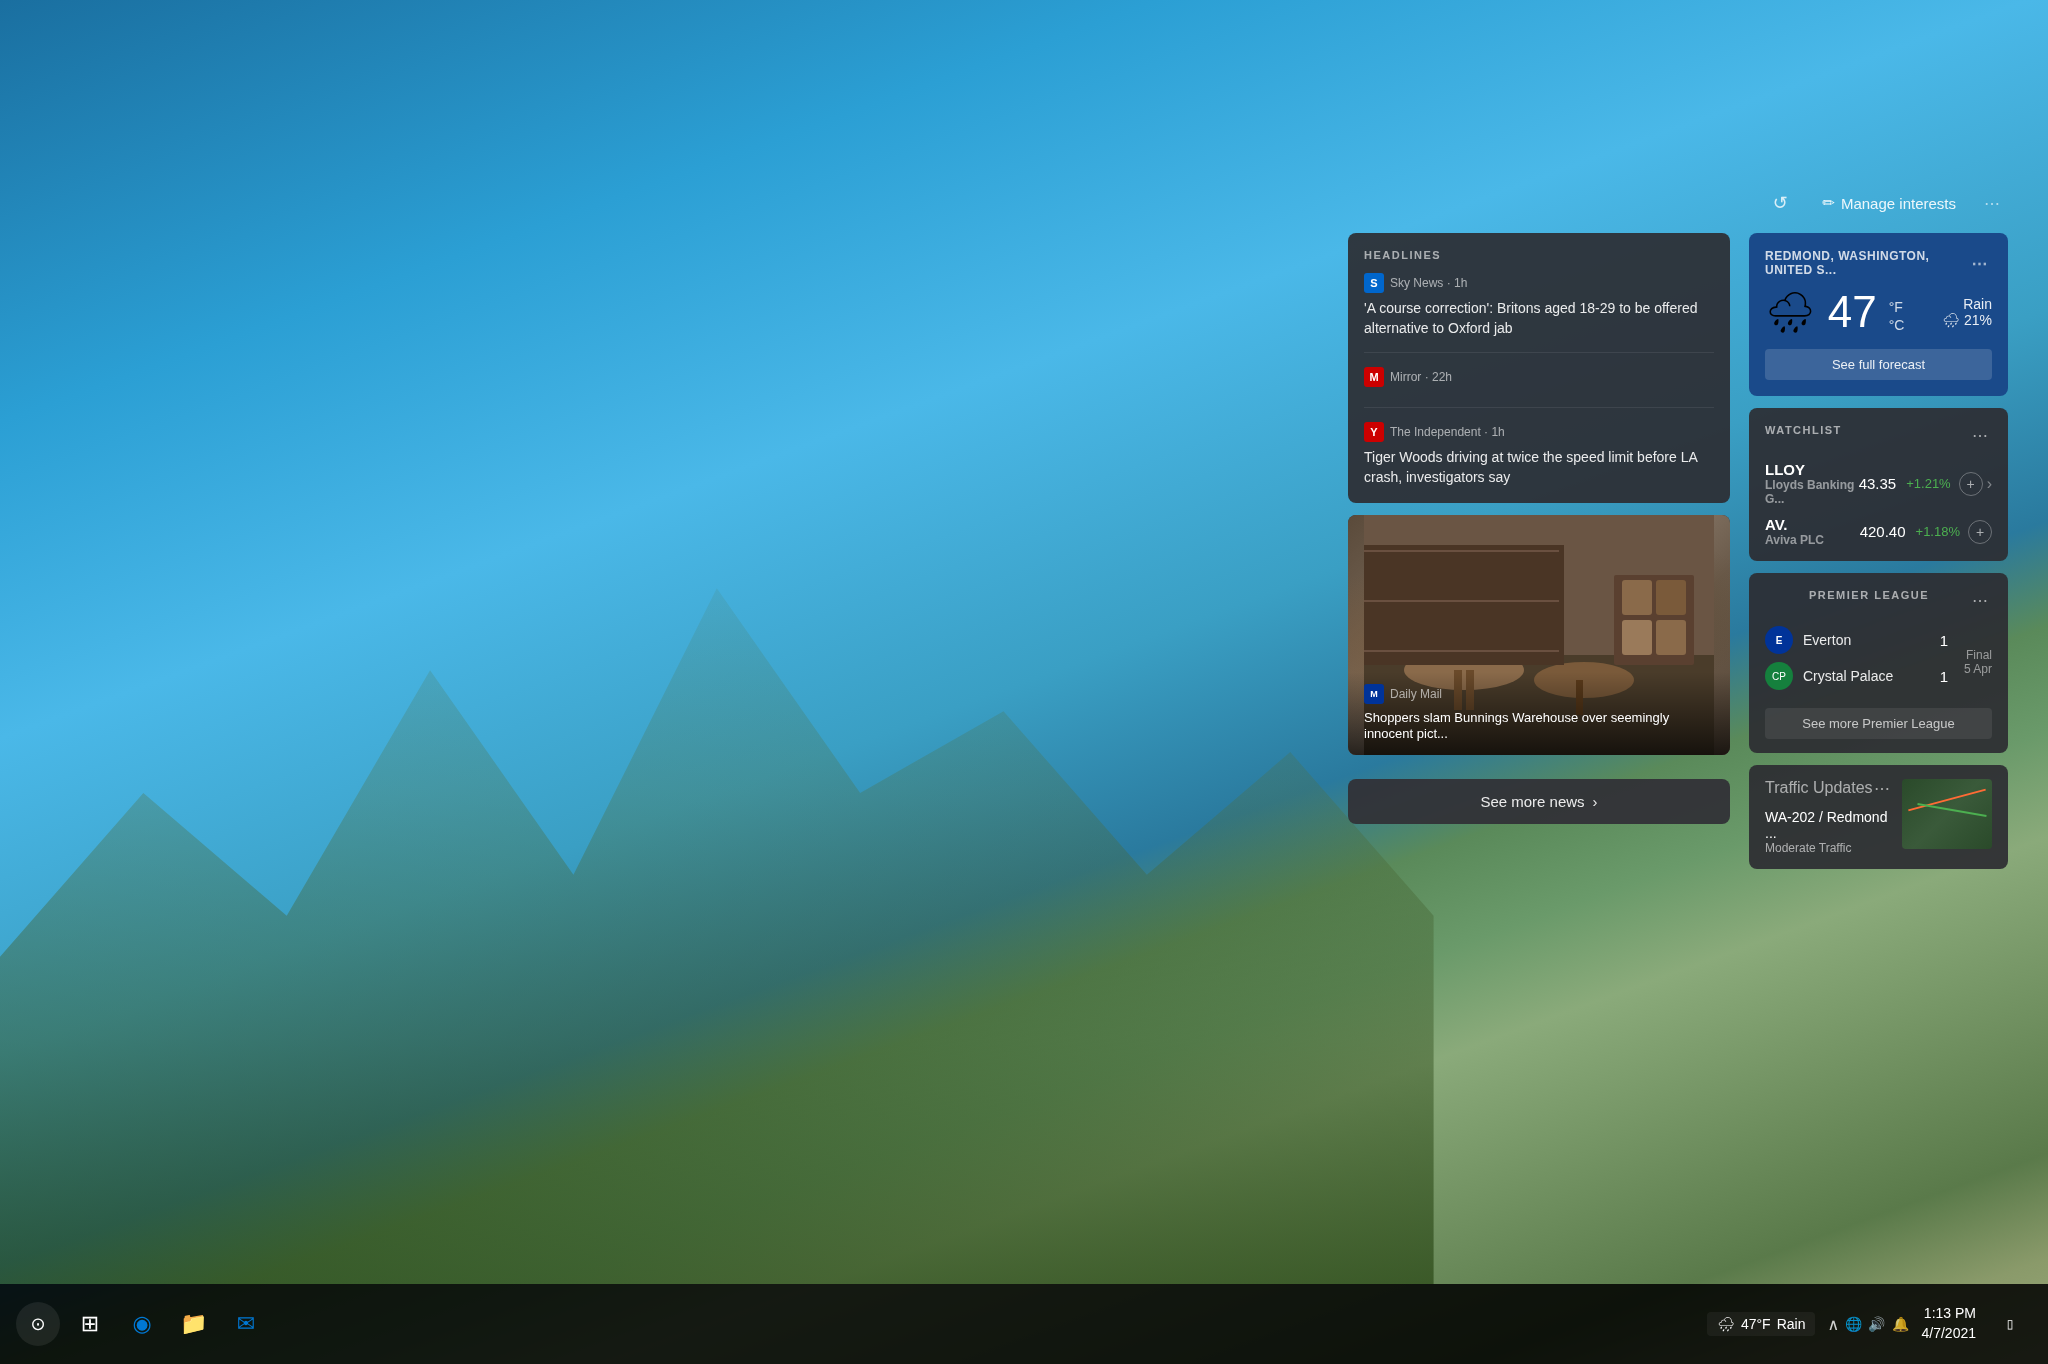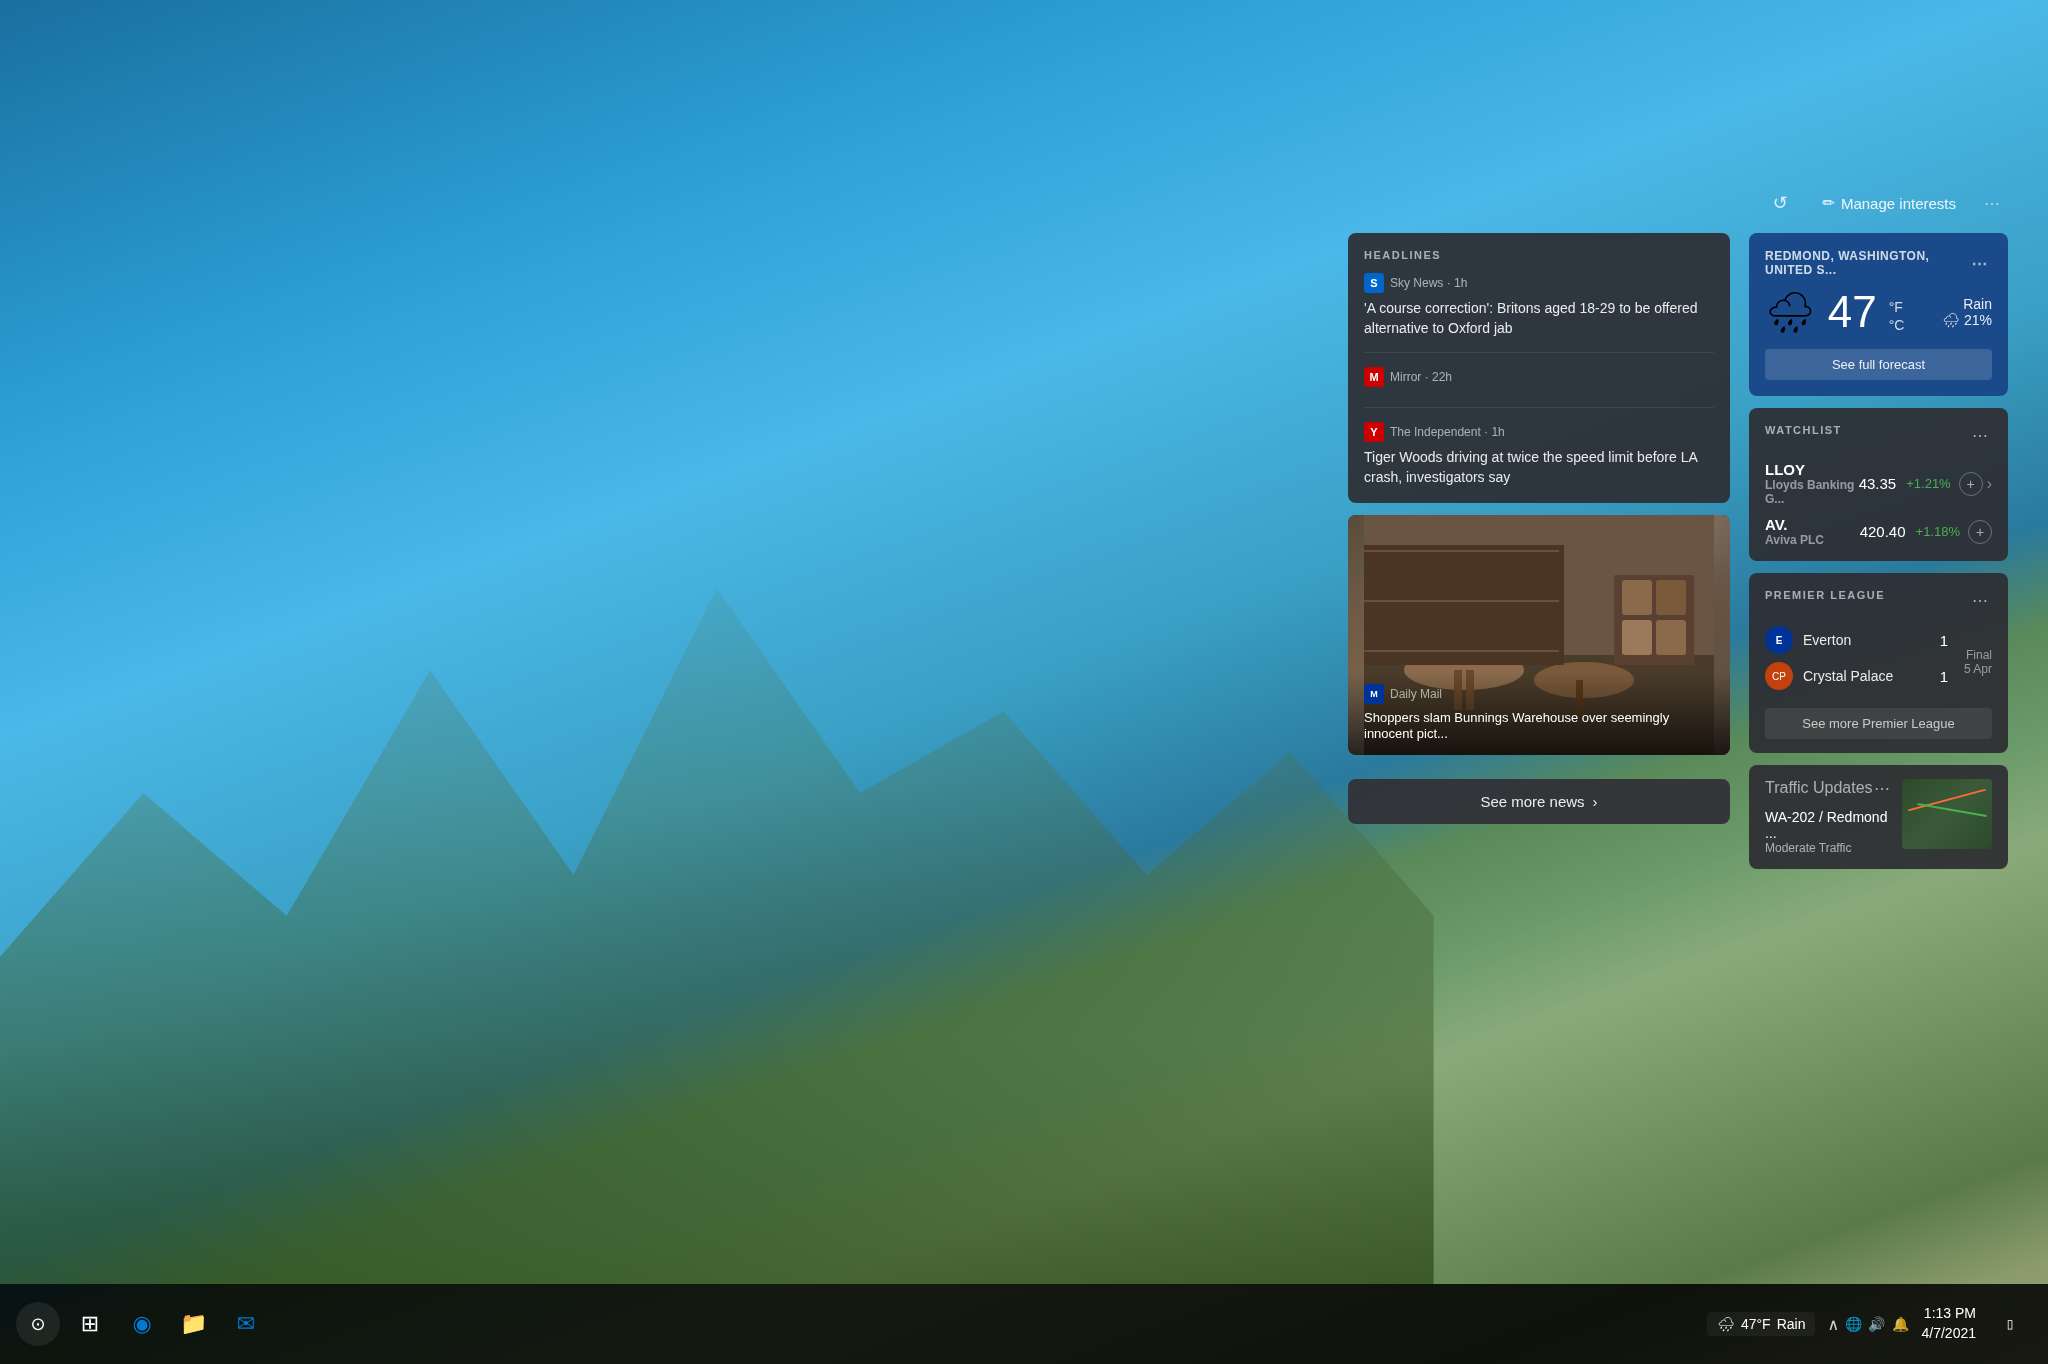--- a/index.html
+++ b/index.html
@@ -441,20 +441,21 @@
     
     .league-card {
       padding: 14px 16px;
     }
 
     .league-header {
       display: flex;
       align-items: center;
       justify-content: space-between;
       margin-bottom: 12px;
+      margin-left: 44px;
     }
 
     .team-row {
       display: flex;
       align-items: center;
       margin-bottom: 8px;
     }
 
     .team-icon {
       width: 28px;
@@ -600,21 +601,21 @@
     }
 
     .everton-icon {
       background: #003399;
       color: white;
       font-size: 10px;
       font-weight: bold;
     }
 
     .crystal-icon {
-      background: #c2410c;
+      background: #15803d;
       color: white;
       font-size: 10px;
     }
   </style>
 </head>
 <body>
 
 <div class="desktop-bg"></div>
 <div class="mountain-overlay"></div>
 

